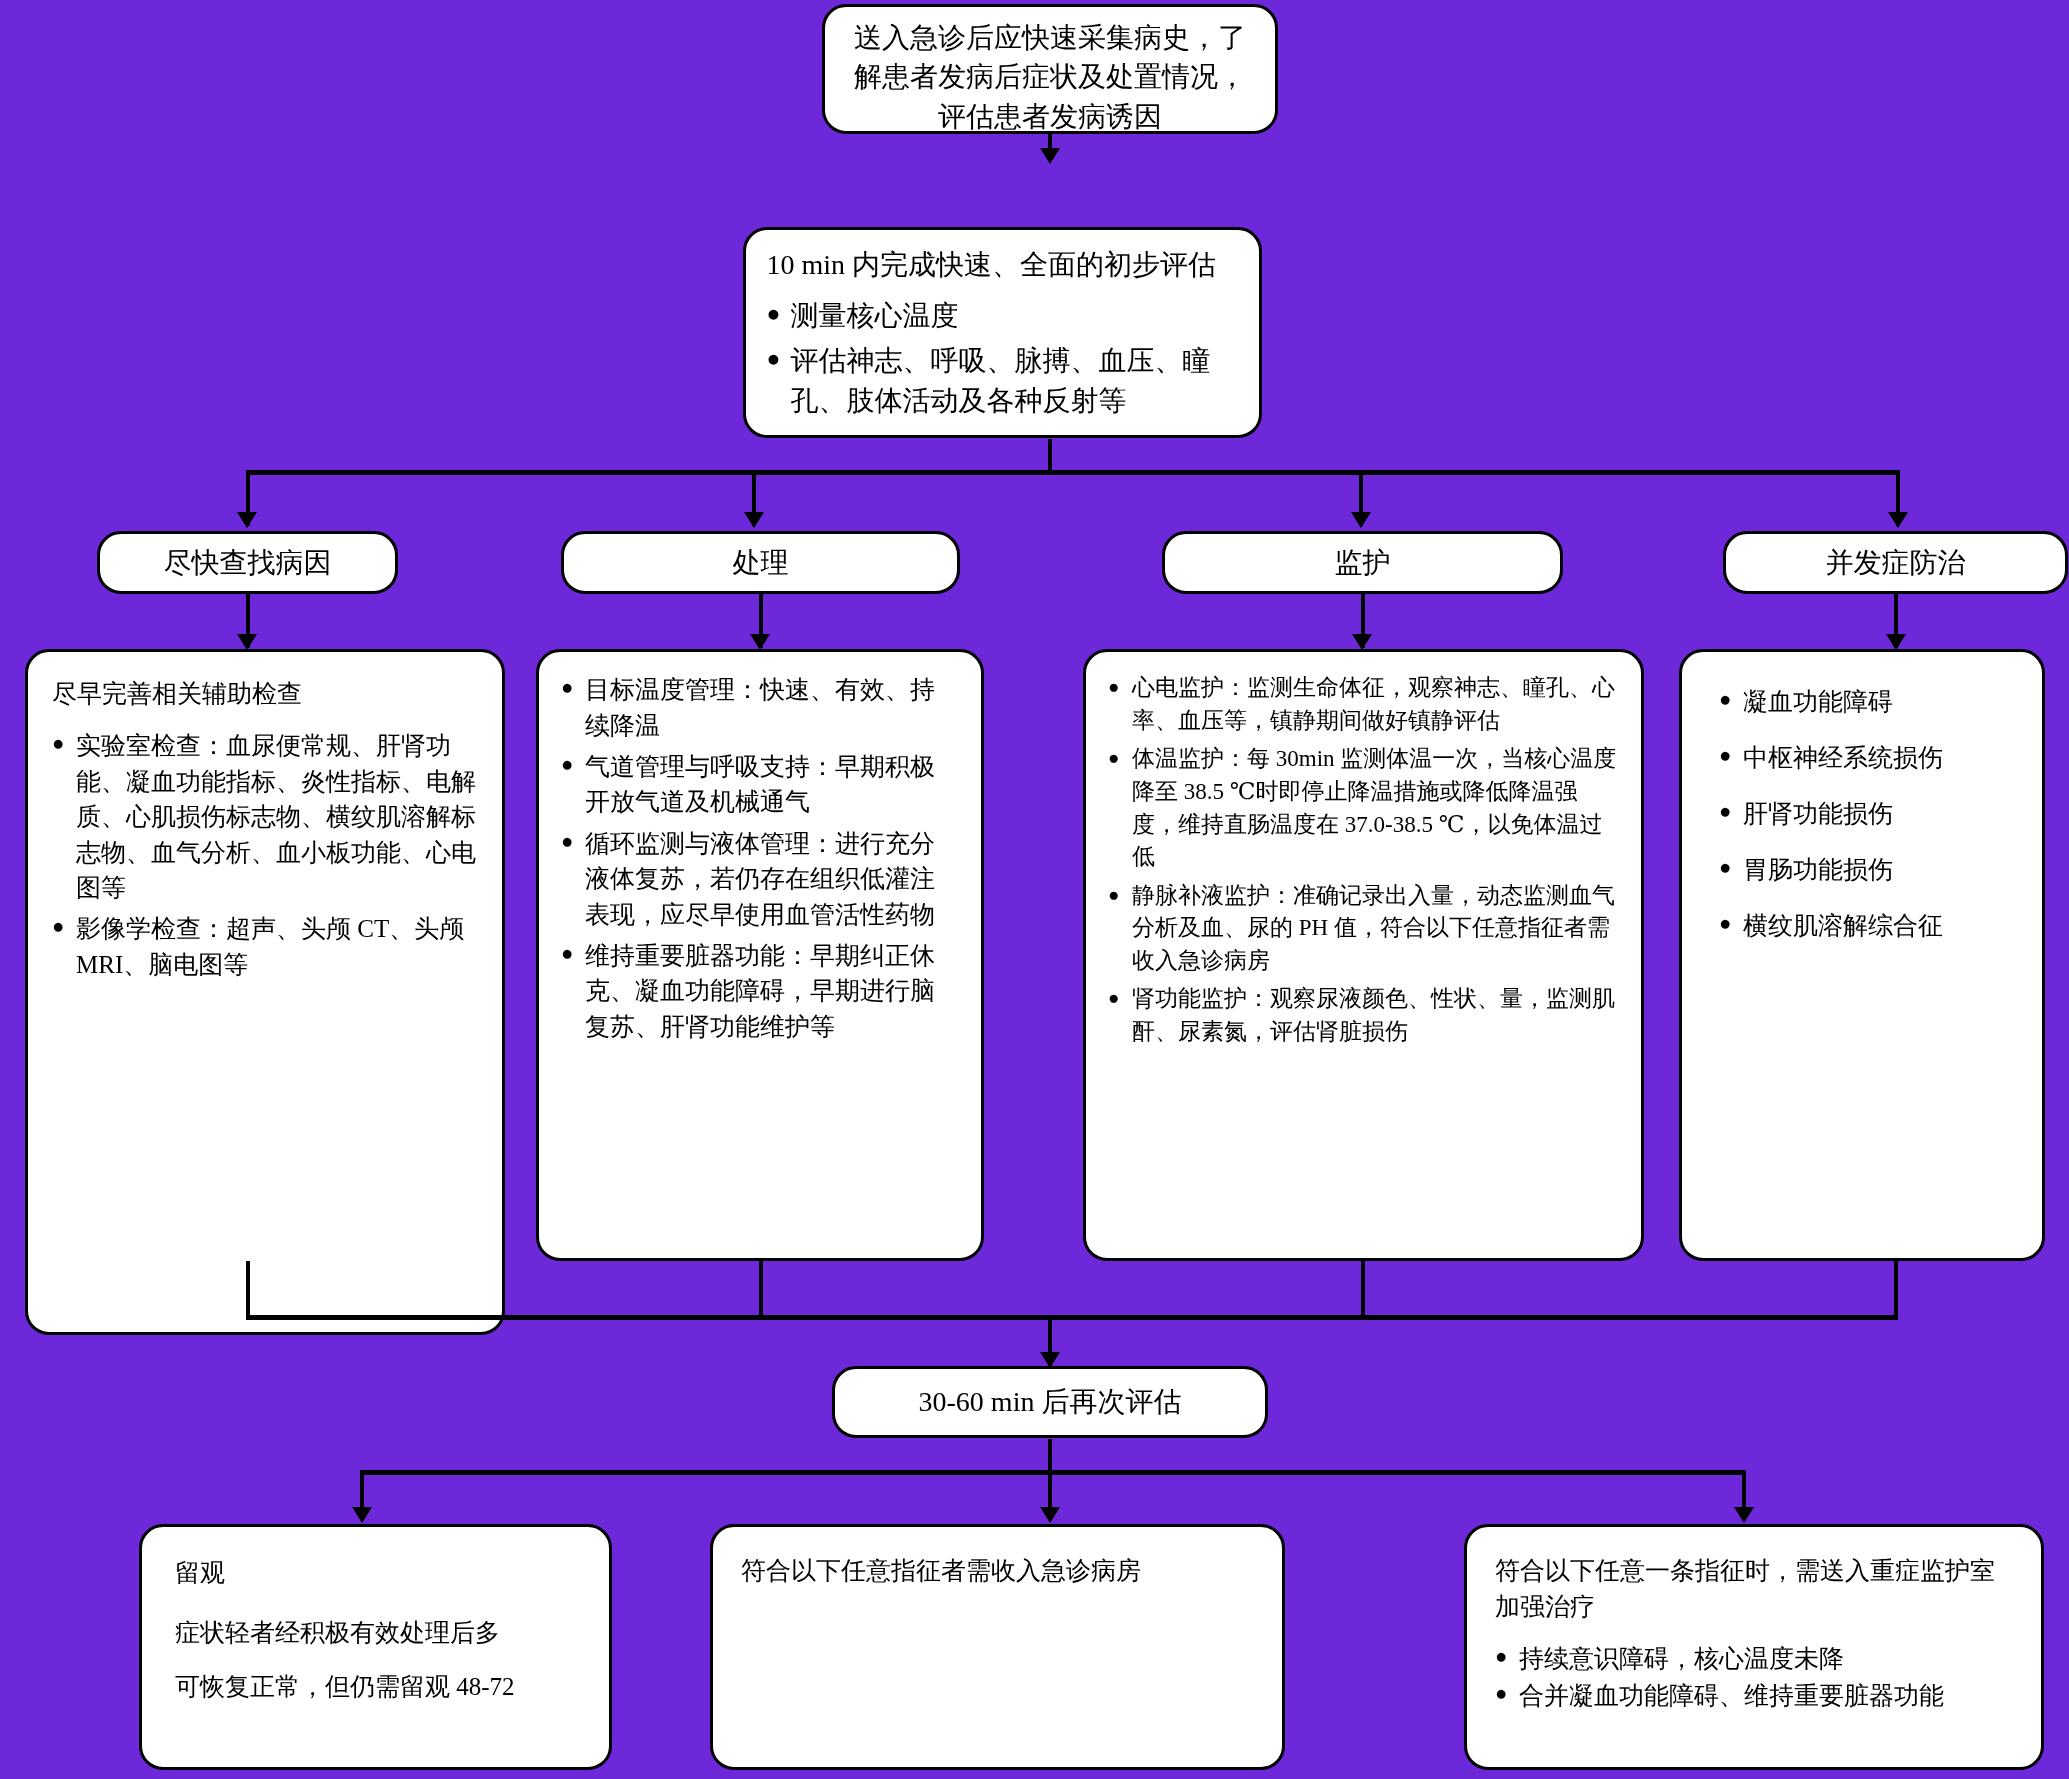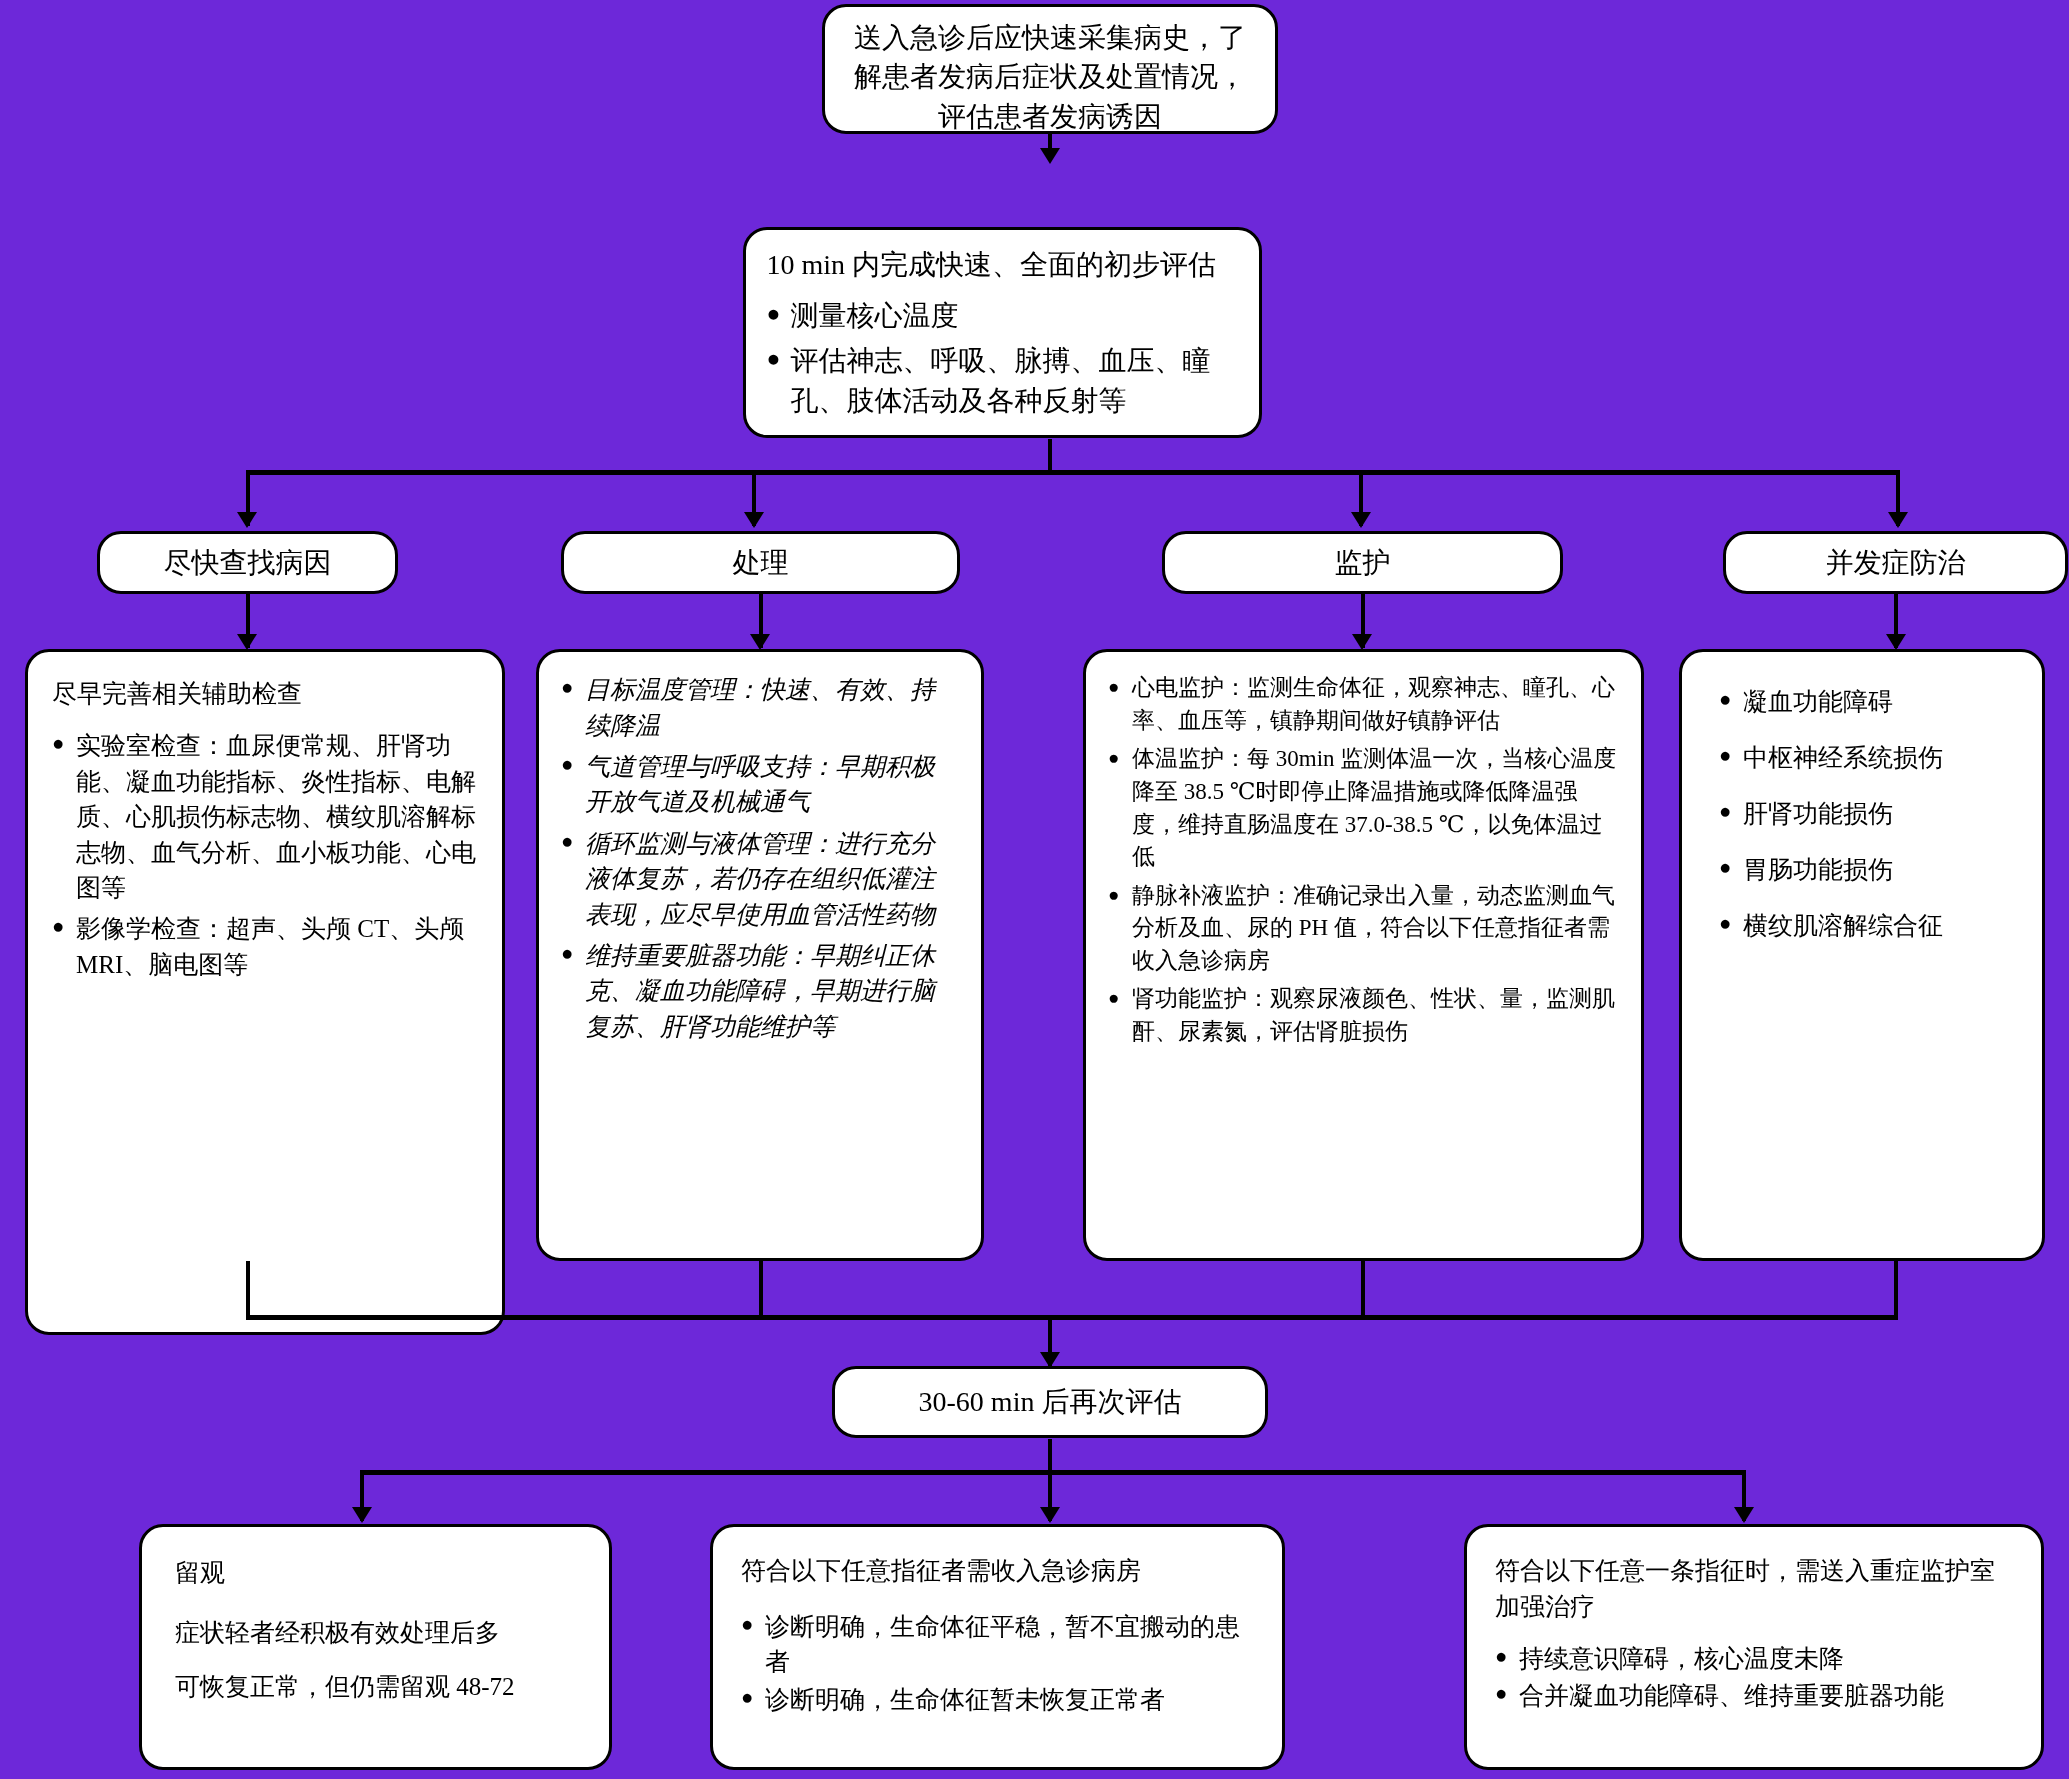--- a/index.html
+++ b/index.html
@@ -103,21 +103,21 @@
     <div class="inner" style="padding:24px 24px 0 24px;">
       <div class="plain line fs-md" style="margin-bottom:16.7px;">尽早完善相关辅助检查</div>
       <ul class="bl line fs-md">
         <li>实验室检查：血尿便常规、肝肾功能、凝血功能指标、炎性指标、电解质、心肌损伤标志物、横纹肌溶解标志物、血气分析、血小板功能、心电图等</li>
         <li>影像学检查：超声、头颅 CT、头颅 MRI、脑电图等</li>
       </ul>
     </div>
   </div>
 
   <div class="box" style="left:536px;top:649px;width:448px;height:612px;">
-    <div class="inner" style="padding:20.4px 22px 0 22px;font-style:italic;">
+    <div class="inner" style="padding:20.4px 22px 0 22px;">
       <ul class="bl line fs-md">
         <li>目标温度管理：快速、有效、持续降温</li>
         <li>气道管理与呼吸支持：早期积极开放气道及机械通气</li>
         <li>循环监测与液体管理：进行充分液体复苏，若仍存在组织低灌注表现，应尽早使用血管活性药物</li>
         <li>维持重要脏器功能：早期纠正休克、凝血功能障碍，早期进行脑复苏、肝肾功能维护等</li>
       </ul>
     </div>
   </div>
 
   <div class="box" style="left:1083px;top:649px;width:561px;height:612px;">
@@ -171,24 +171,20 @@
     <div class="inner" style="padding:28px 28px 0 33px;">
       <div class="plain line fs-md" style="margin-bottom:24px;">留观</div>
       <div class="plain line fs-md" style="margin-bottom:18.6px;">症状轻者经积极有效处理后多</div>
       <div class="plain line fs-md">可恢复正常，但仍需留观 48-72</div>
     </div>
   </div>
 
   <div class="box" style="left:710px;top:1524px;width:575px;height:246px;">
     <div class="inner" style="padding:26px 22px 0 28px;">
       <div class="plain line fs-md" style="margin-bottom:20.4px;">符合以下任意指征者需收入急诊病房</div>
-      <ul class="bl tight line fs-md">
-        <li>诊断明确，生命体征平稳，暂不宜搬动的患者</li>
-        <li>诊断明确，生命体征暂未恢复正常者</li>
-      </ul>
     </div>
   </div>
 
   <div class="box" style="left:1464px;top:1524px;width:580px;height:246px;">
     <div class="inner" style="padding:26px 22px 0 28px;">
       <div class="plain line fs-md" style="margin-bottom:16.7px;">符合以下任意一条指征时，需送入重症监护室加强治疗</div>
       <ul class="bl tight line fs-md">
         <li>持续意识障碍，核心温度未降</li>
         <li>合并凝血功能障碍、维持重要脏器功能</li>
       </ul>

